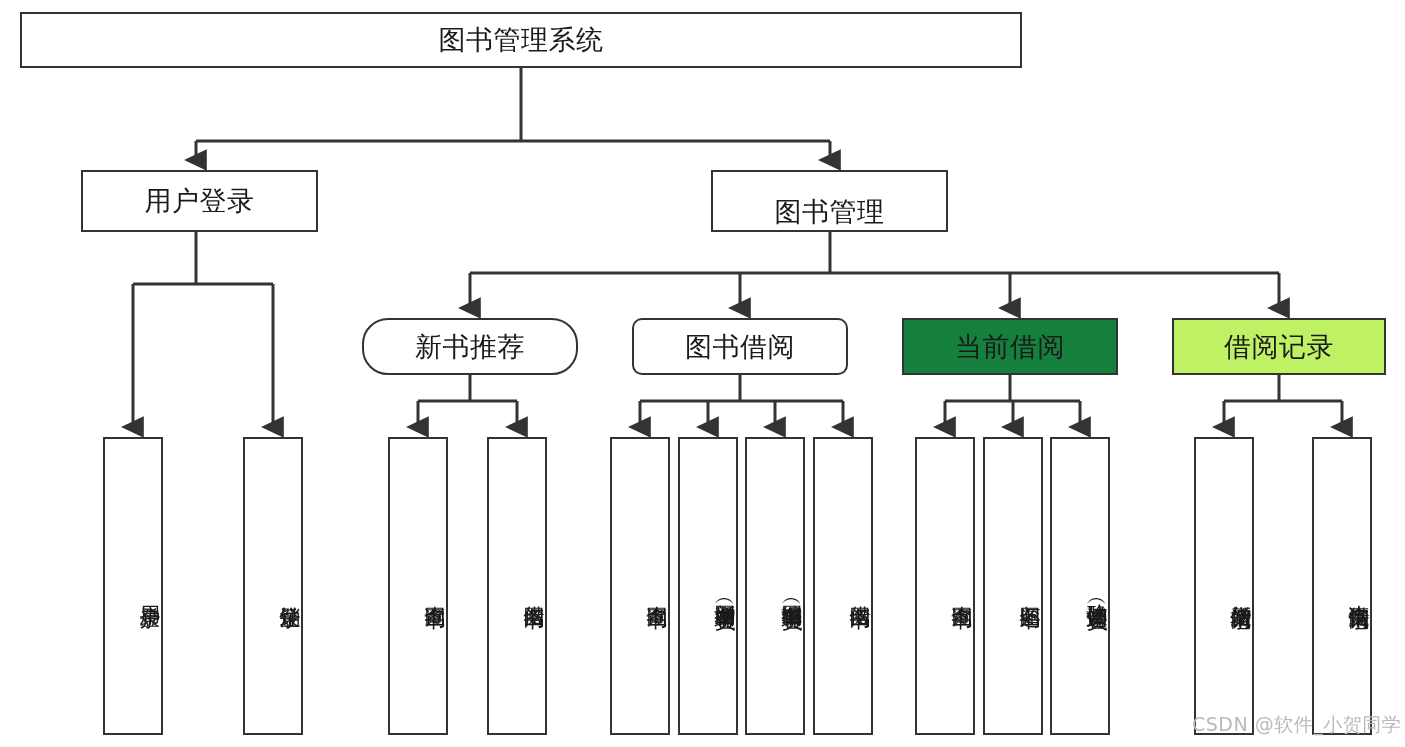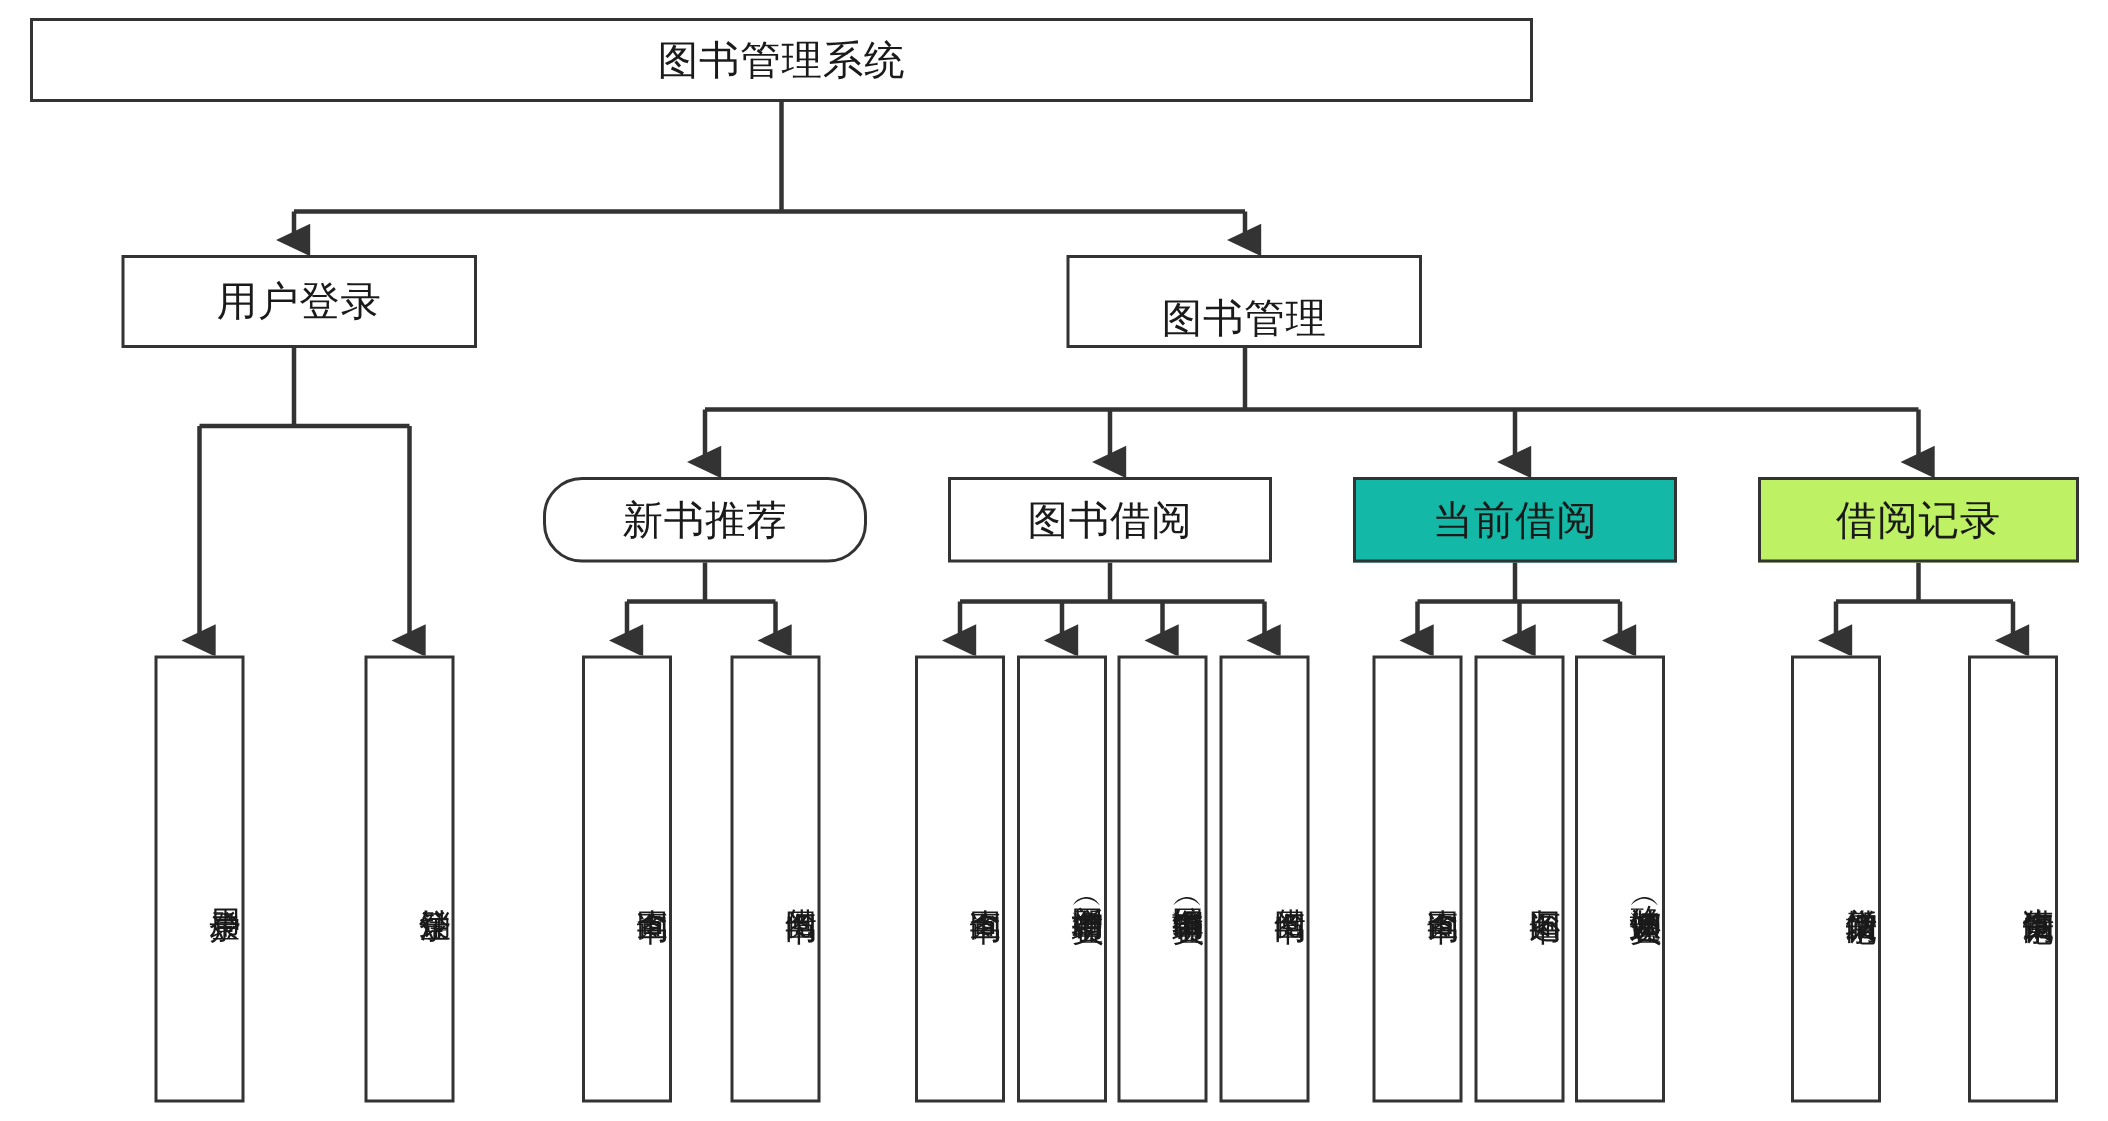--- a/index.html
+++ b/index.html
@@ -124,24 +124,24 @@
       </div>
       <div class="node h" style="left: 81px; top: 170px; width: 237px; height: 62px; border-color: rgb(51, 51, 51); background: rgb(255, 255, 255); color: rgb(26, 26, 26);">
         <span>用户登录</span>
       </div>
       <div class="node h" style="left: 711px; top: 170px; width: 237px; height: 62px; border-color: rgb(51, 51, 51); background: rgb(255, 255, 255); color: rgb(26, 26, 26); align-items: flex-end;">
         <span>图书管理</span>
       </div>
       <div class="node h" style="left: 362px; top: 318px; width: 216px; height: 57px; border-color: rgb(51, 51, 51); background: rgb(255, 255, 255); color: rgb(26, 26, 26); border-radius: 26px;">
         <span>新书推荐</span>
       </div>
-      <div class="node h" style="left: 632px; top: 318px; width: 216px; height: 57px; border-color: rgb(51, 51, 51); background: rgb(255, 255, 255); color: rgb(26, 26, 26);">
+      <div class="node h" style="left: 632px; top: 318px; width: 216px; height: 57px; border-color: rgb(51, 51, 51); background: rgb(255, 255, 255); color: rgb(26, 26, 26); border-radius: 10px;">
         <span>图书借阅</span>
       </div>
-      <div class="node h" style="left: 902px; top: 318px; width: 216px; height: 57px; border-color: rgb(51, 51, 51); background: #14b8a6; color: rgb(26, 26, 26); justify-content: center;">
+      <div class="node h" style="left: 902px; top: 318px; width: 216px; height: 57px; border-color: rgb(51, 51, 51); background: #15803d; color: rgb(26, 26, 26); justify-content: center;">
         <span>当前借阅</span>
       </div>
       <div class="node h" style="left: 1172px; top: 318px; width: 214px; height: 57px; border-color: rgb(51, 51, 51); background: #bef264; color: rgb(26, 26, 26);">
         <span>借阅记录</span>
       </div>
       <div class="node v" style="left: 103px; top: 437px; width: 60px; height: 298px; border-color: rgb(51, 51, 51); background: rgb(255, 255, 255); color: rgb(26, 26, 26);">
         <span class="vtext">用户登录</span>
       </div>
       <div class="node v" style="left: 243px; top: 437px; width: 60px; height: 298px; border-color: rgb(51, 51, 51); background: rgb(255, 255, 255); color: rgb(26, 26, 26);">
         <span class="vtext">注销登录</span>
@@ -174,14 +174,15 @@
         <span class="vtext">确认归还（管理员）</span>
       </div>
       <div class="node v" style="left: 1194px; top: 437px; width: 60px; height: 298px; border-color: rgb(51, 51, 51); background: rgb(255, 255, 255); color: rgb(26, 26, 26);">
         <span class="vtext">新增借阅记录</span>
       </div>
       <div class="node v" style="left: 1312px; top: 437px; width: 60px; height: 298px; border-color: rgb(51, 51, 51); background: rgb(255, 255, 255); color: rgb(26, 26, 26);">
         <span class="vtext">查询借阅记录</span>
       </div>
     </div>
 
+  <div class="watermark" style="left: 1192px; top: 712px; color: rgb(185, 185, 185);">CSDN @软件_小贺同学</div>
 
 </div>
 
 </body></html>

